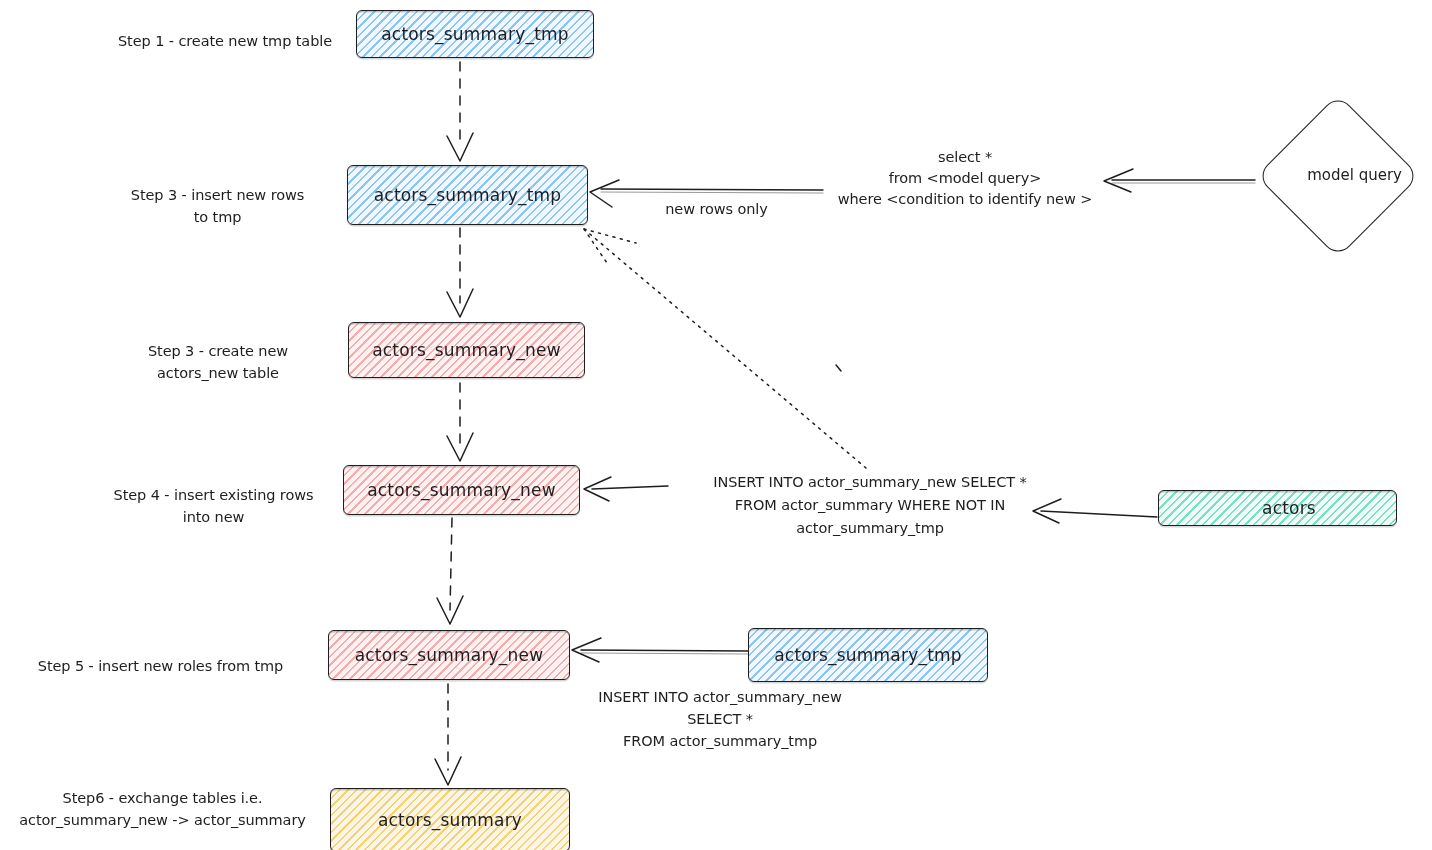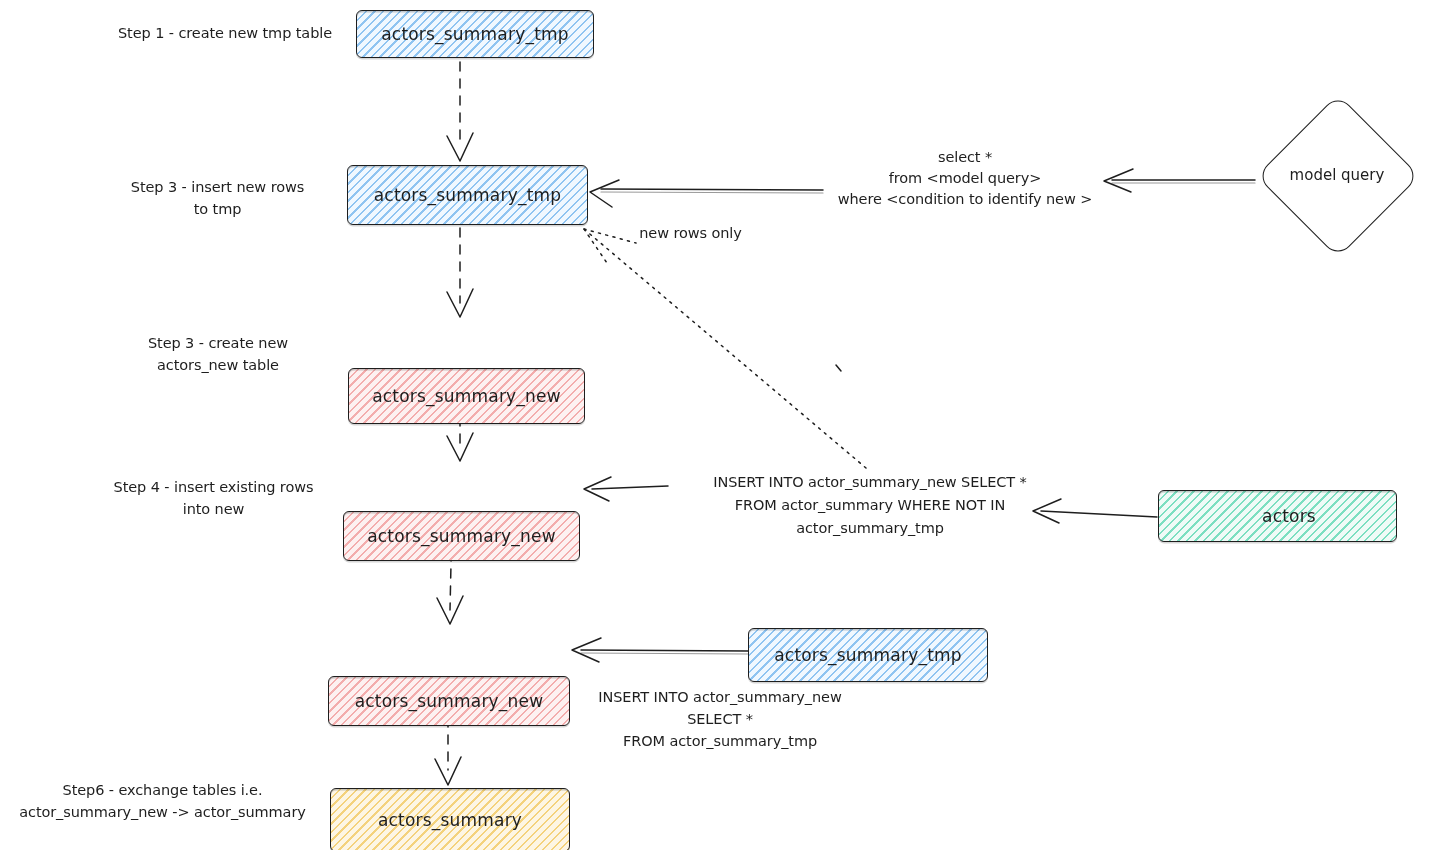--- a/index.html
+++ b/index.html
@@ -14,32 +14,32 @@
   svg.connectors path.dot{stroke-dasharray:2 5.5;stroke-linecap:round;}
 
   .node{
     position:absolute;display:flex;align-items:center;justify-content:center;
     border:1.7px solid var(--stroke,#1e1e1e);border-radius:6px;
     font-size:17px;letter-spacing:.2px;box-sizing:border-box;
     box-shadow:0 1.5px 0 rgba(30,30,30,.18), inset 0 1.5px 0 rgba(30,30,30,.22);
     text-align:right;
   }
   .node.blue{background:repeating-linear-gradient(135deg,var(--blue_stripe) 0 1.7px,var(--blue_bg) 1.7px 6px);}
-  .node.red{background:repeating-linear-gradient(135deg,var(--red_stripe) 0 1.7px,var(--red_bg) 1.7px 6px);margin-top:46px;}
+  .node.red{background:repeating-linear-gradient(135deg,var(--red_stripe) 0 1.7px,var(--red_bg) 1.7px 6px);}
   .node.green{background:repeating-linear-gradient(135deg,var(--green_stripe) 0 1.7px,var(--green_bg) 1.7px 6px);}
   .node.yellow{background:repeating-linear-gradient(135deg,var(--yellow_stripe) 0 1.7px,var(--yellow_bg) 1.7px 6px);}
 
   .diamond{
     position:absolute;left:1280px;top:118px;width:114px;height:114px;
     border:1.7px solid var(--stroke,#1e1e1e);border-radius:16px;background:#fff;
     transform:rotate(45deg);
   }
-  .diamond-label{position:absolute;left:1272px;top:166px;width:130px;text-align:center;font-size:15px;}
+  .diamond-label{position:absolute;left:1272px;top:166px;width:130px;text-align:right;font-size:15px;}
 
-  .steplabel{position:absolute;text-align:center;font-size:14.5px;line-height:22px;white-space:pre-line;letter-spacing:-.1px;}
+  .steplabel{position:absolute;text-align:center;font-size:14.5px;line-height:22px;white-space:pre-line;letter-spacing:-.1px;margin-top:8px;}
   .ann{position:absolute;text-align:center;font-size:14.5px;line-height:22px;white-space:pre-line;letter-spacing:-.1px;}
 </style>
 </head>
 <body>
 
 <div class="canvas">
 
   <svg class="connectors">
 
     <g>
@@ -101,37 +101,38 @@
     </g>
   </svg>
 
   <div class="steplabel" style="left:95px;top:22px;width:260px;">Step 1 - create new tmp table</div>
   <div class="steplabel" style="left:100px;top:176px;width:235px;">Step 3 - insert new rows
 to tmp</div>
   <div class="steplabel" style="left:108px;top:332px;width:220px;">Step 3 - create new
 actors_new table</div>
   <div class="steplabel" style="left:96px;top:476px;width:235px;">Step 4 - insert existing rows
 into new</div>
+  <div class="steplabel" style="left:18px;top:647px;width:285px;">Step 5 - insert new roles from tmp</div>
   <div class="steplabel" style="left:0px;top:779px;width:325px;">Step6 - exchange tables i.e.
 actor_summary_new -&gt; actor_summary</div>
 
   <div class="node blue" style="left:356px;top:10px;width:238px;height:48px;">actors_summary_tmp</div>
   <div class="node blue" style="left:347px;top:165px;width:241px;height:60px;">actors_summary_tmp</div>
   <div class="node red" style="left:348px;top:322px;width:237px;height:56px;">actors_summary_new</div>
   <div class="node red" style="left:343px;top:465px;width:237px;height:50px;">actors_summary_new</div>
   <div class="node red" style="left:328px;top:630px;width:242px;height:50px;">actors_summary_new</div>
   <div class="node yellow" style="left:330px;top:788px;width:240px;height:64px;">actors_summary</div>
 
   <div class="node blue" style="left:748px;top:628px;width:240px;height:54px;">actors_summary_tmp</div>
-  <div class="node green" style="left:1158px;top:490px;width:239px;height:52px;padding-left:23px;">actors</div>
+  <div class="node green" style="left:1158px;top:490px;width:239px;height:36px;padding-left:23px;">actors</div>
 
   <div class="diamond"></div>
   <div class="diamond-label">model query</div>
 
-  <div class="ann" style="left:618px;top:198px;width:145px;margin-top:24px;">new rows only</div>
+  <div class="ann" style="left:644px;top:198px;width:145px;">new rows only</div>
   <div class="ann" style="left:805px;top:147px;width:320px;line-height:21px;">select *
 from &lt;model query&gt;
 where &lt;condition to identify new &gt;</div>
   <div class="ann" style="left:540px;top:686px;width:360px;">INSERT INTO actor_summary_new
 SELECT *
 FROM actor_summary_tmp</div>
   <div class="ann" style="left:690px;top:471px;width:360px;line-height:23px;">INSERT INTO actor_summary_new SELECT *
 FROM actor_summary WHERE NOT IN
 actor_summary_tmp</div>
 

